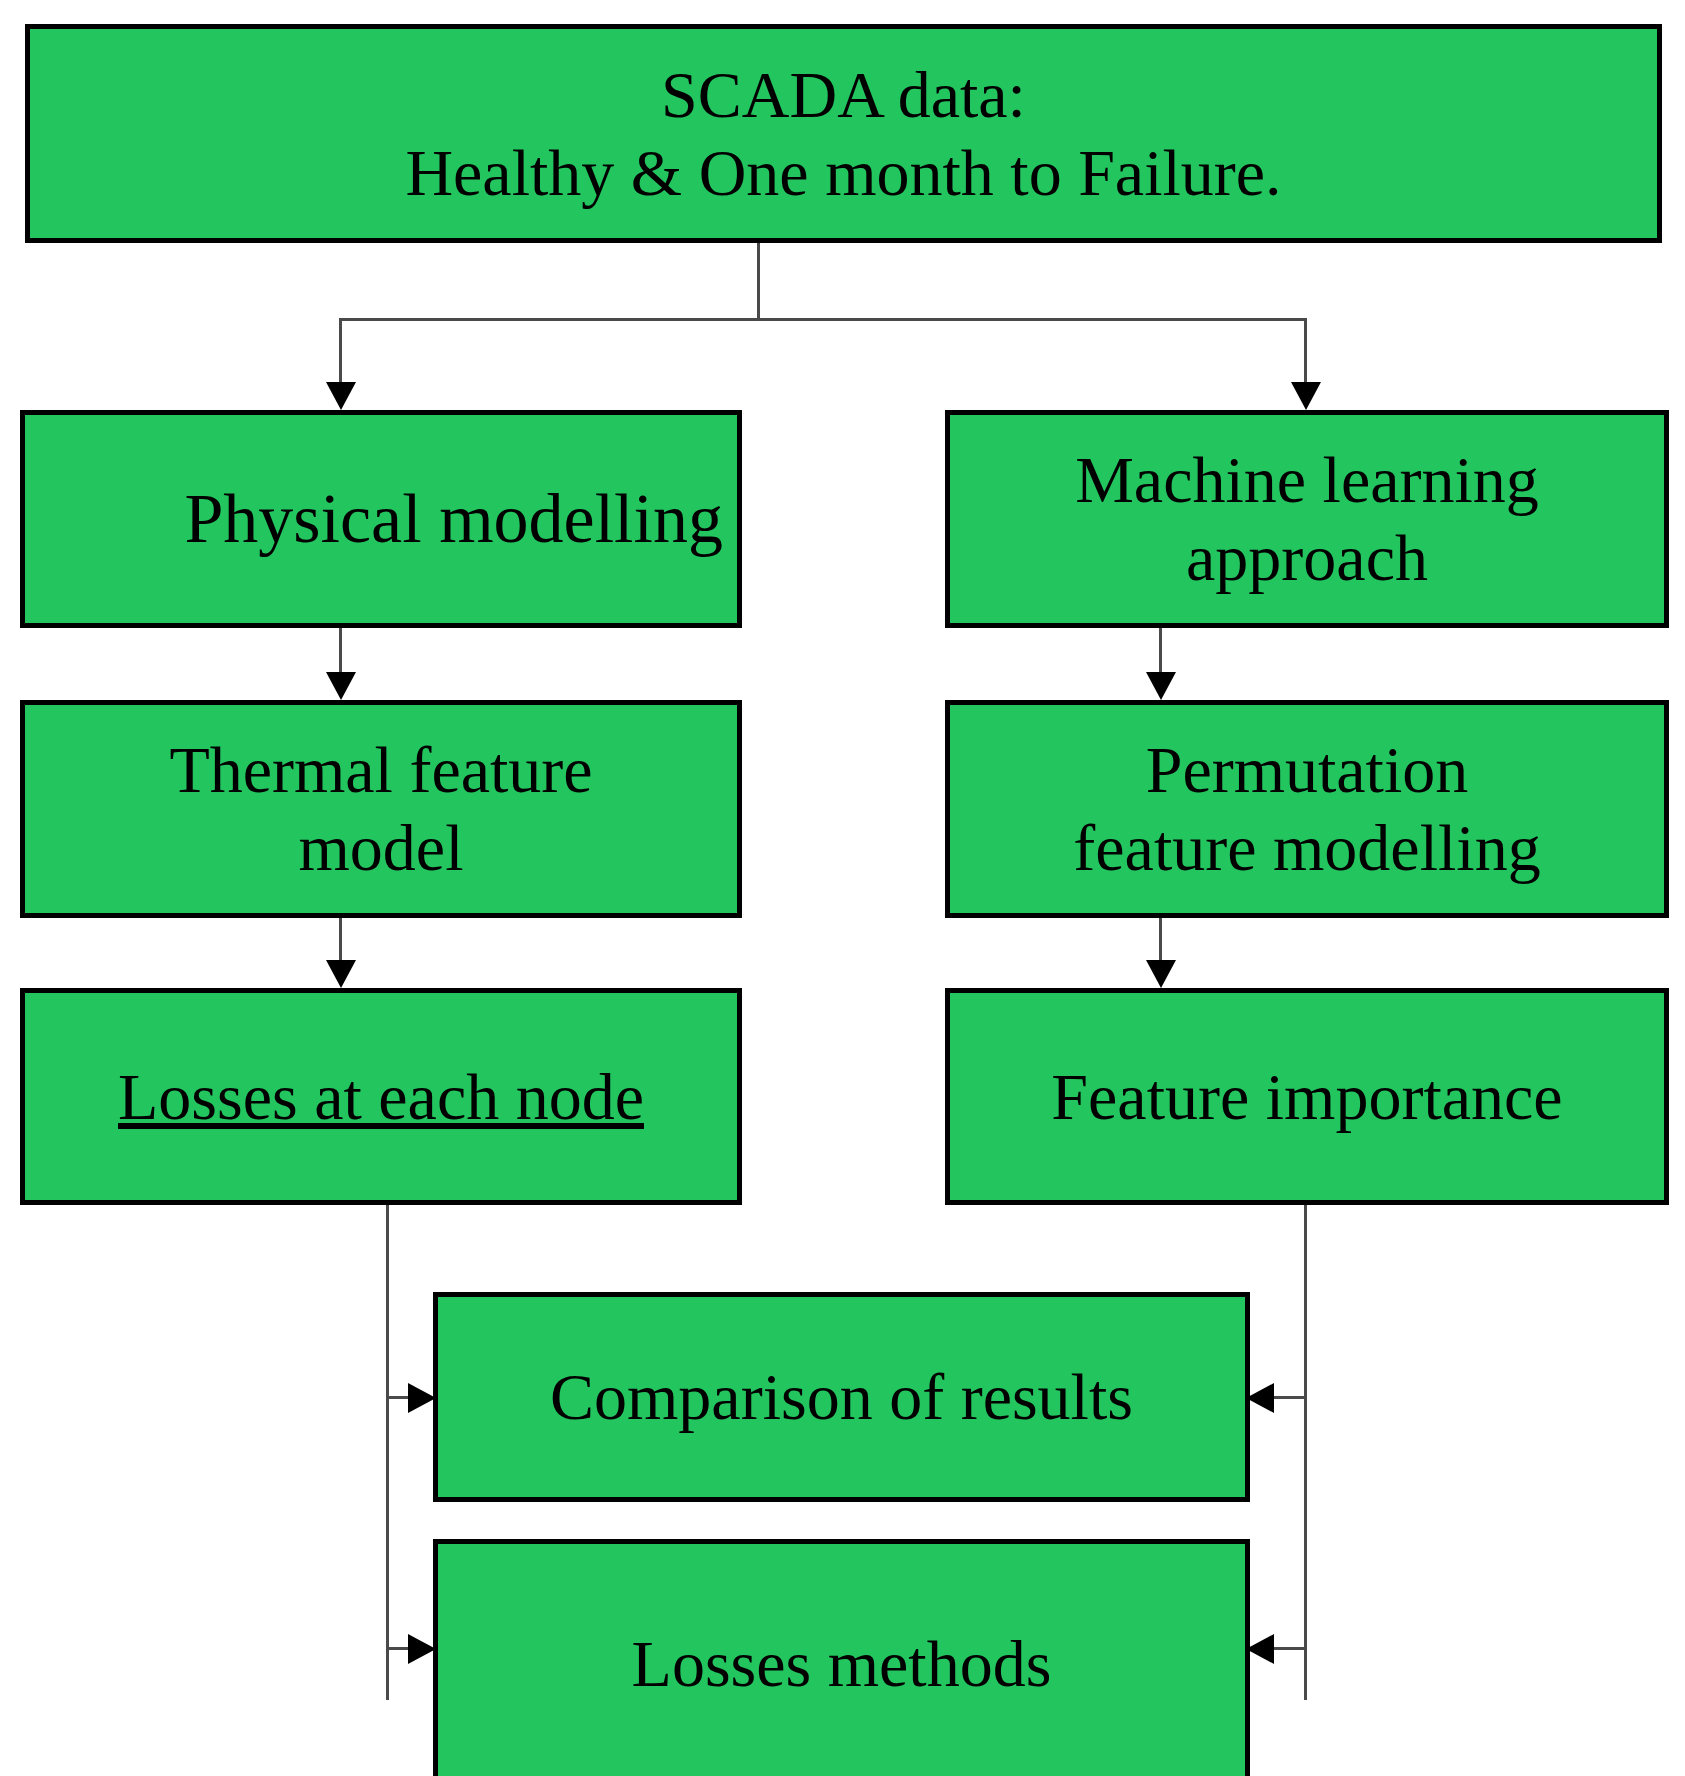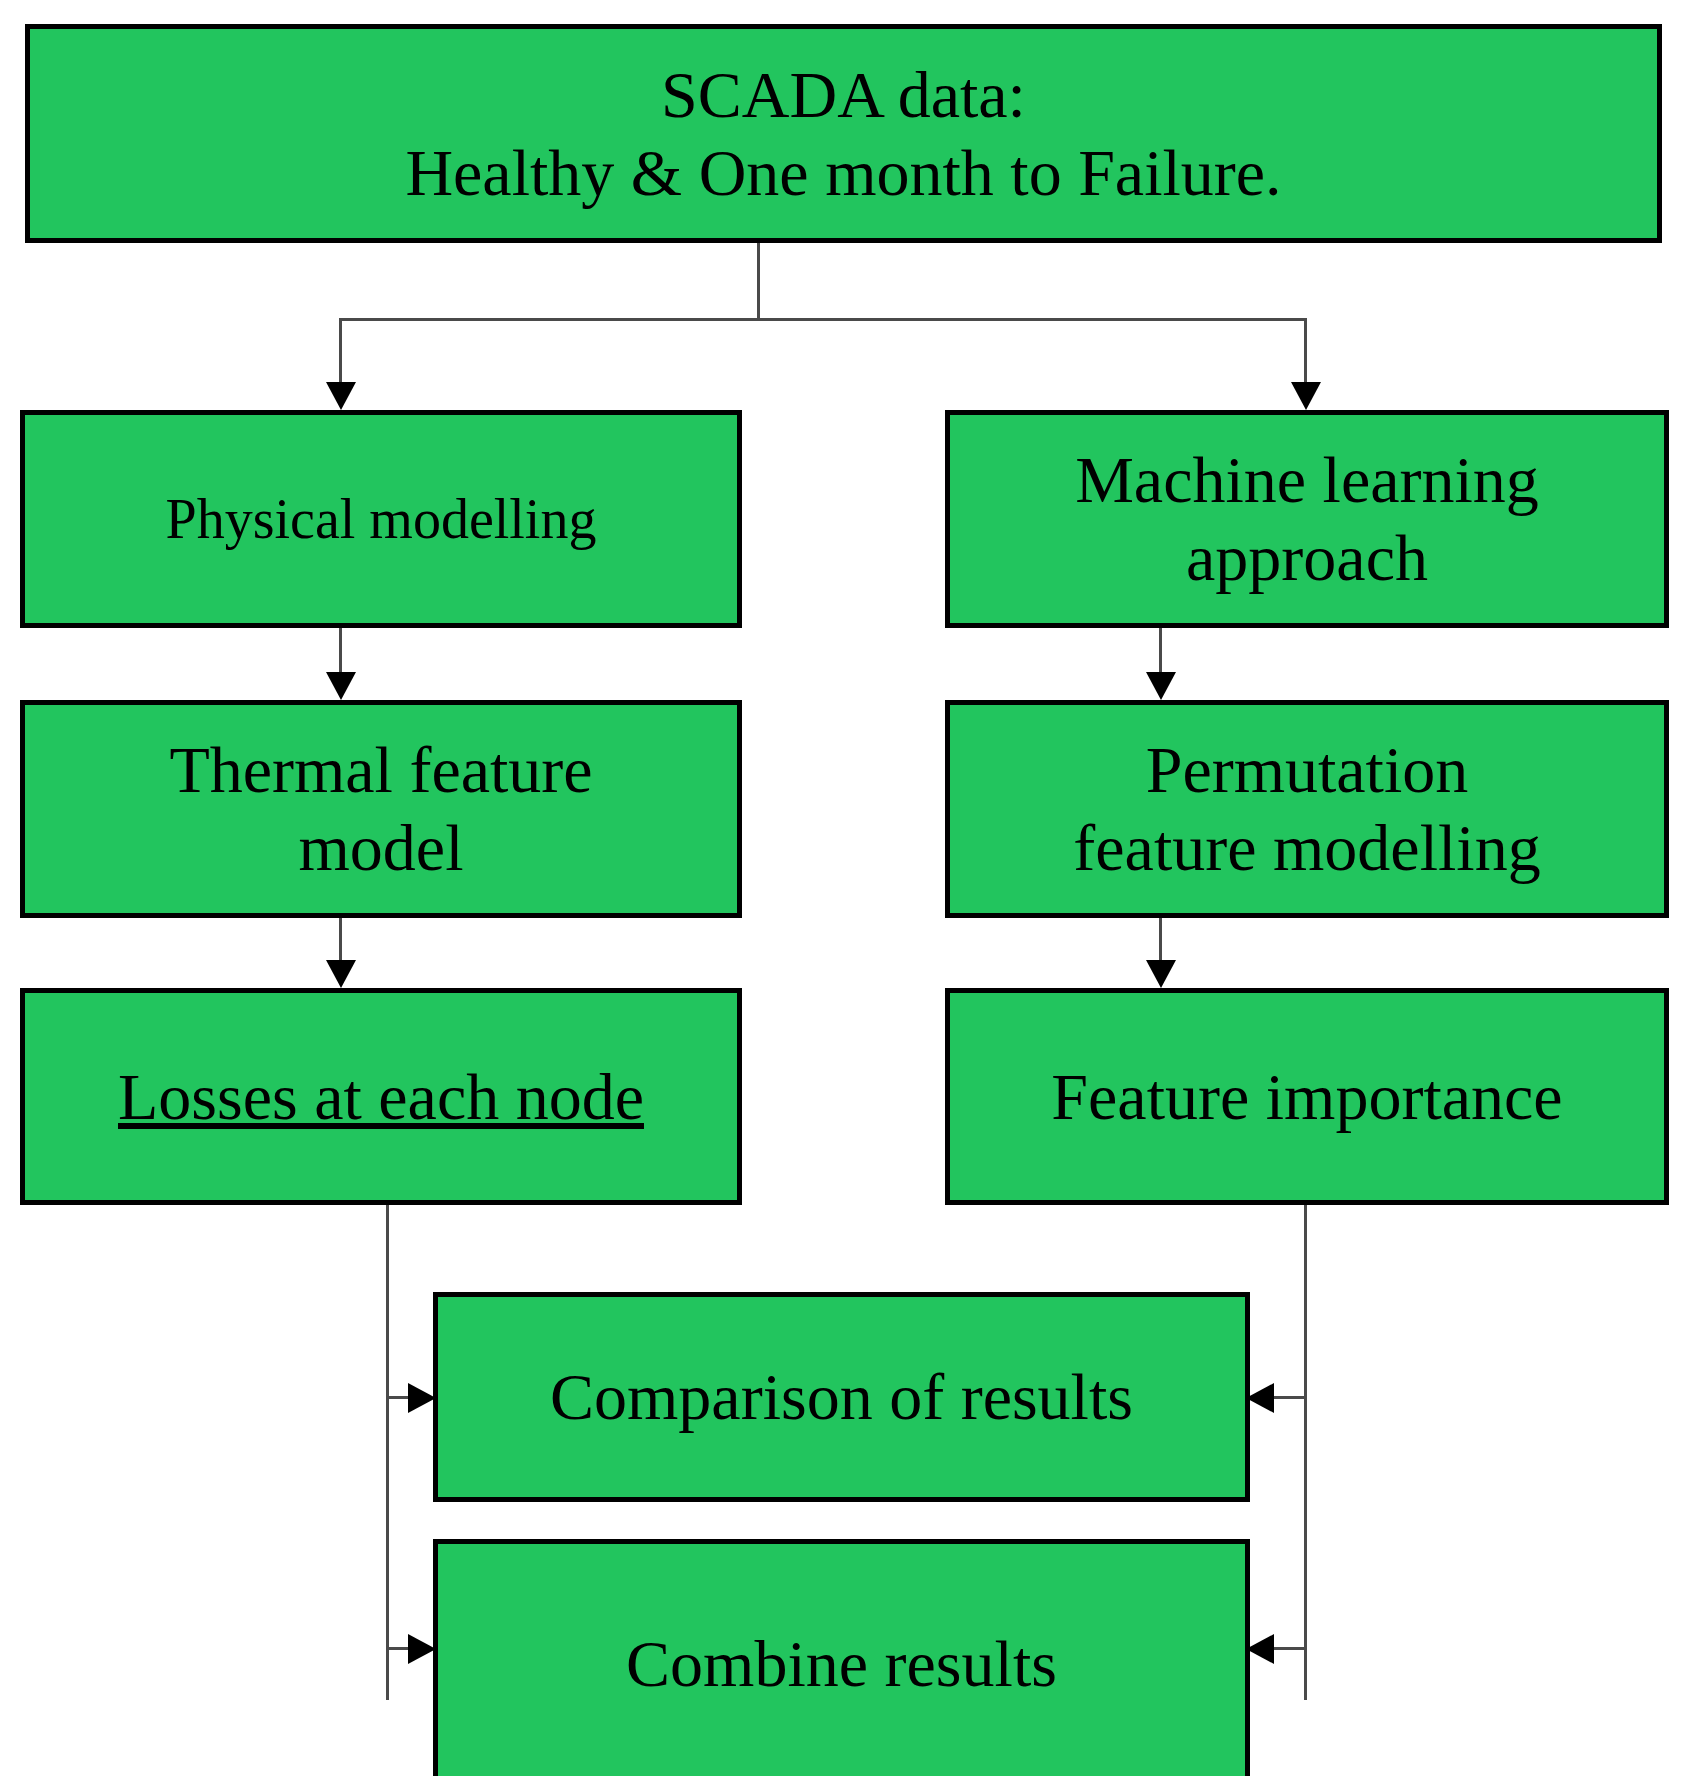--- a/index.html
+++ b/index.html
@@ -28,21 +28,21 @@
     line-height: 1.18;
     z-index: 5;
   }
   .node .label {
     display: block;
     padding: 0 14px;
     white-space: pre-line;
   }
   
   #node-scada      { left: 25px;  top: 24px;   width: 1637px; height: 219px; font-size: 66px; }
-  #node-physical   { left: 20px;  top: 410px;  width: 722px;  height: 218px; font-size: 56px; }
+  #node-physical   { left: 20px;  top: 410px;  width: 722px;  height: 218px; font-size: 70px; justify-content: flex-end; }
   #node-ml         { left: 945px; top: 410px;  width: 724px;  height: 218px; font-size: 66px; }
   #node-thermal    { left: 20px;  top: 700px;  width: 722px;  height: 218px; font-size: 66px; }
   #node-permut     { left: 945px; top: 700px;  width: 724px;  height: 218px; font-size: 66px; }
   #node-losses     { left: 20px;  top: 988px;  width: 722px;  height: 217px; font-size: 66px; text-decoration: underline; }
   #node-featimp    { left: 945px; top: 988px;  width: 724px;  height: 217px; font-size: 66px; }
   #node-compare    { left: 433px; top: 1292px; width: 817px;  height: 210px; font-size: 66px; }
   #node-combine    { left: 433px; top: 1539px; width: 817px;  height: 250px; font-size: 66px; }
 
   
   .seg {
@@ -144,16 +144,16 @@
 
   <div class="node" id="node-featimp">
     <span class="label">Feature importance</span>
   </div>
 
   <div class="node" id="node-compare">
     <span class="label">Comparison of results</span>
   </div>
 
   <div class="node" id="node-combine">
-    <span class="label">Combine results</span>
+    <span class="label">Losses methods</span>
   </div>
 
 </div>
 
 </body></html>

